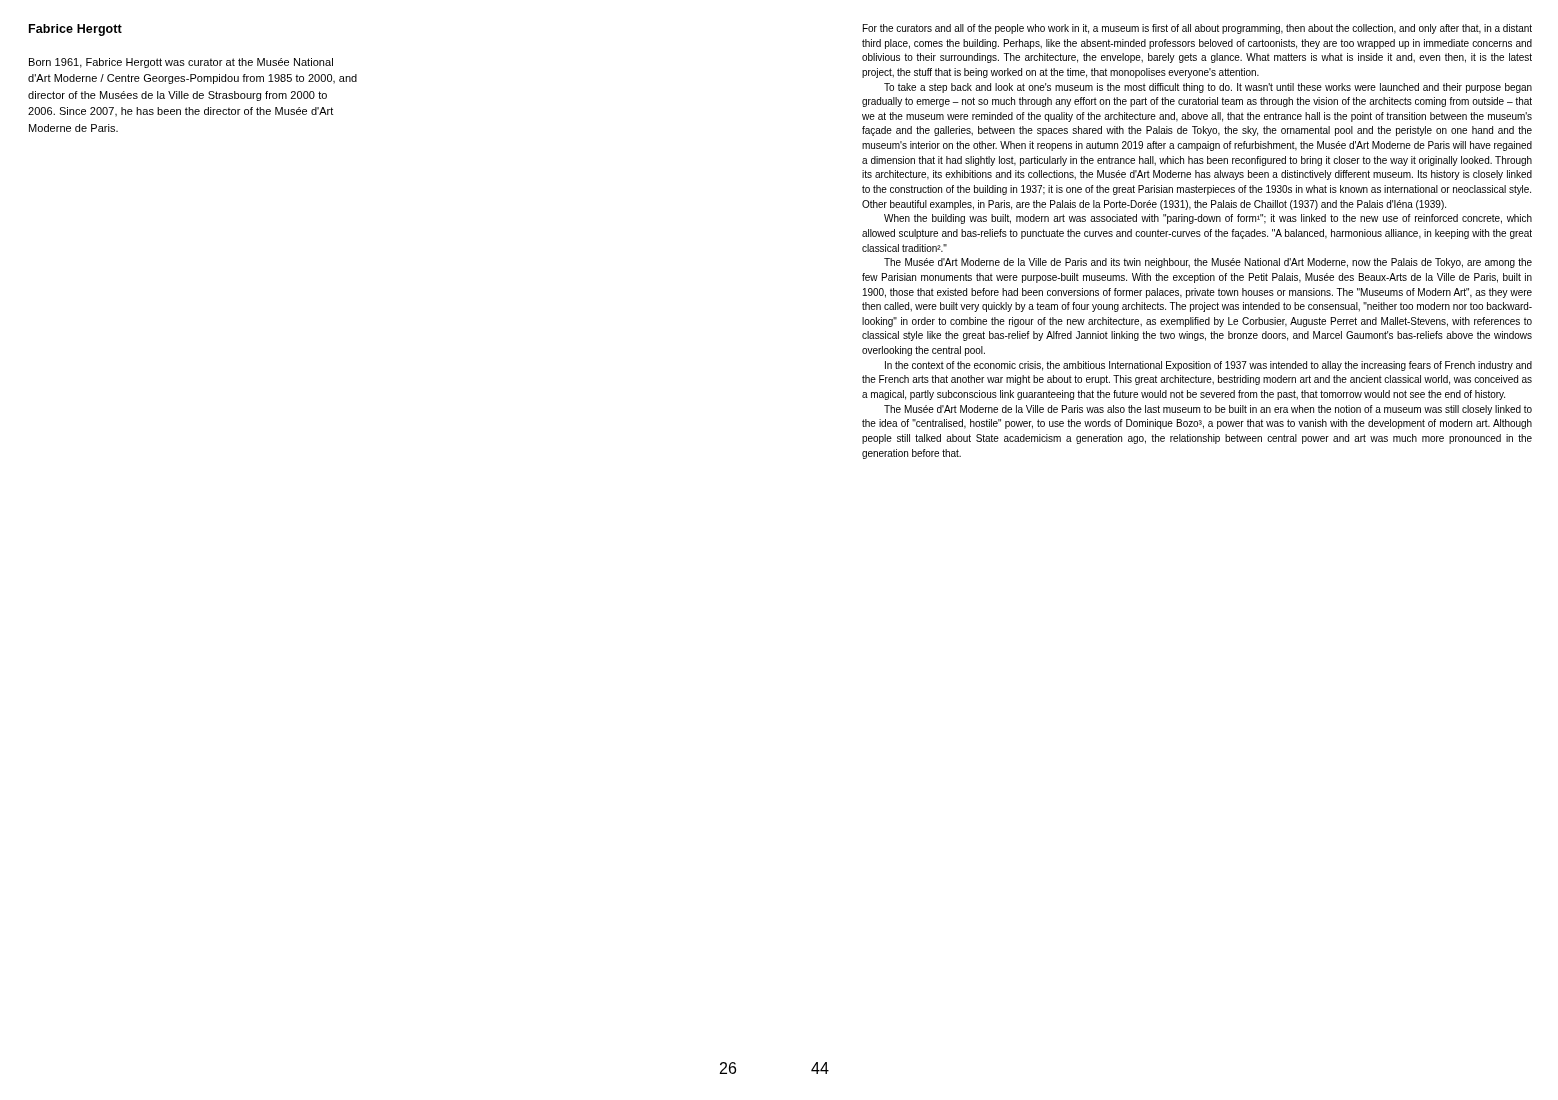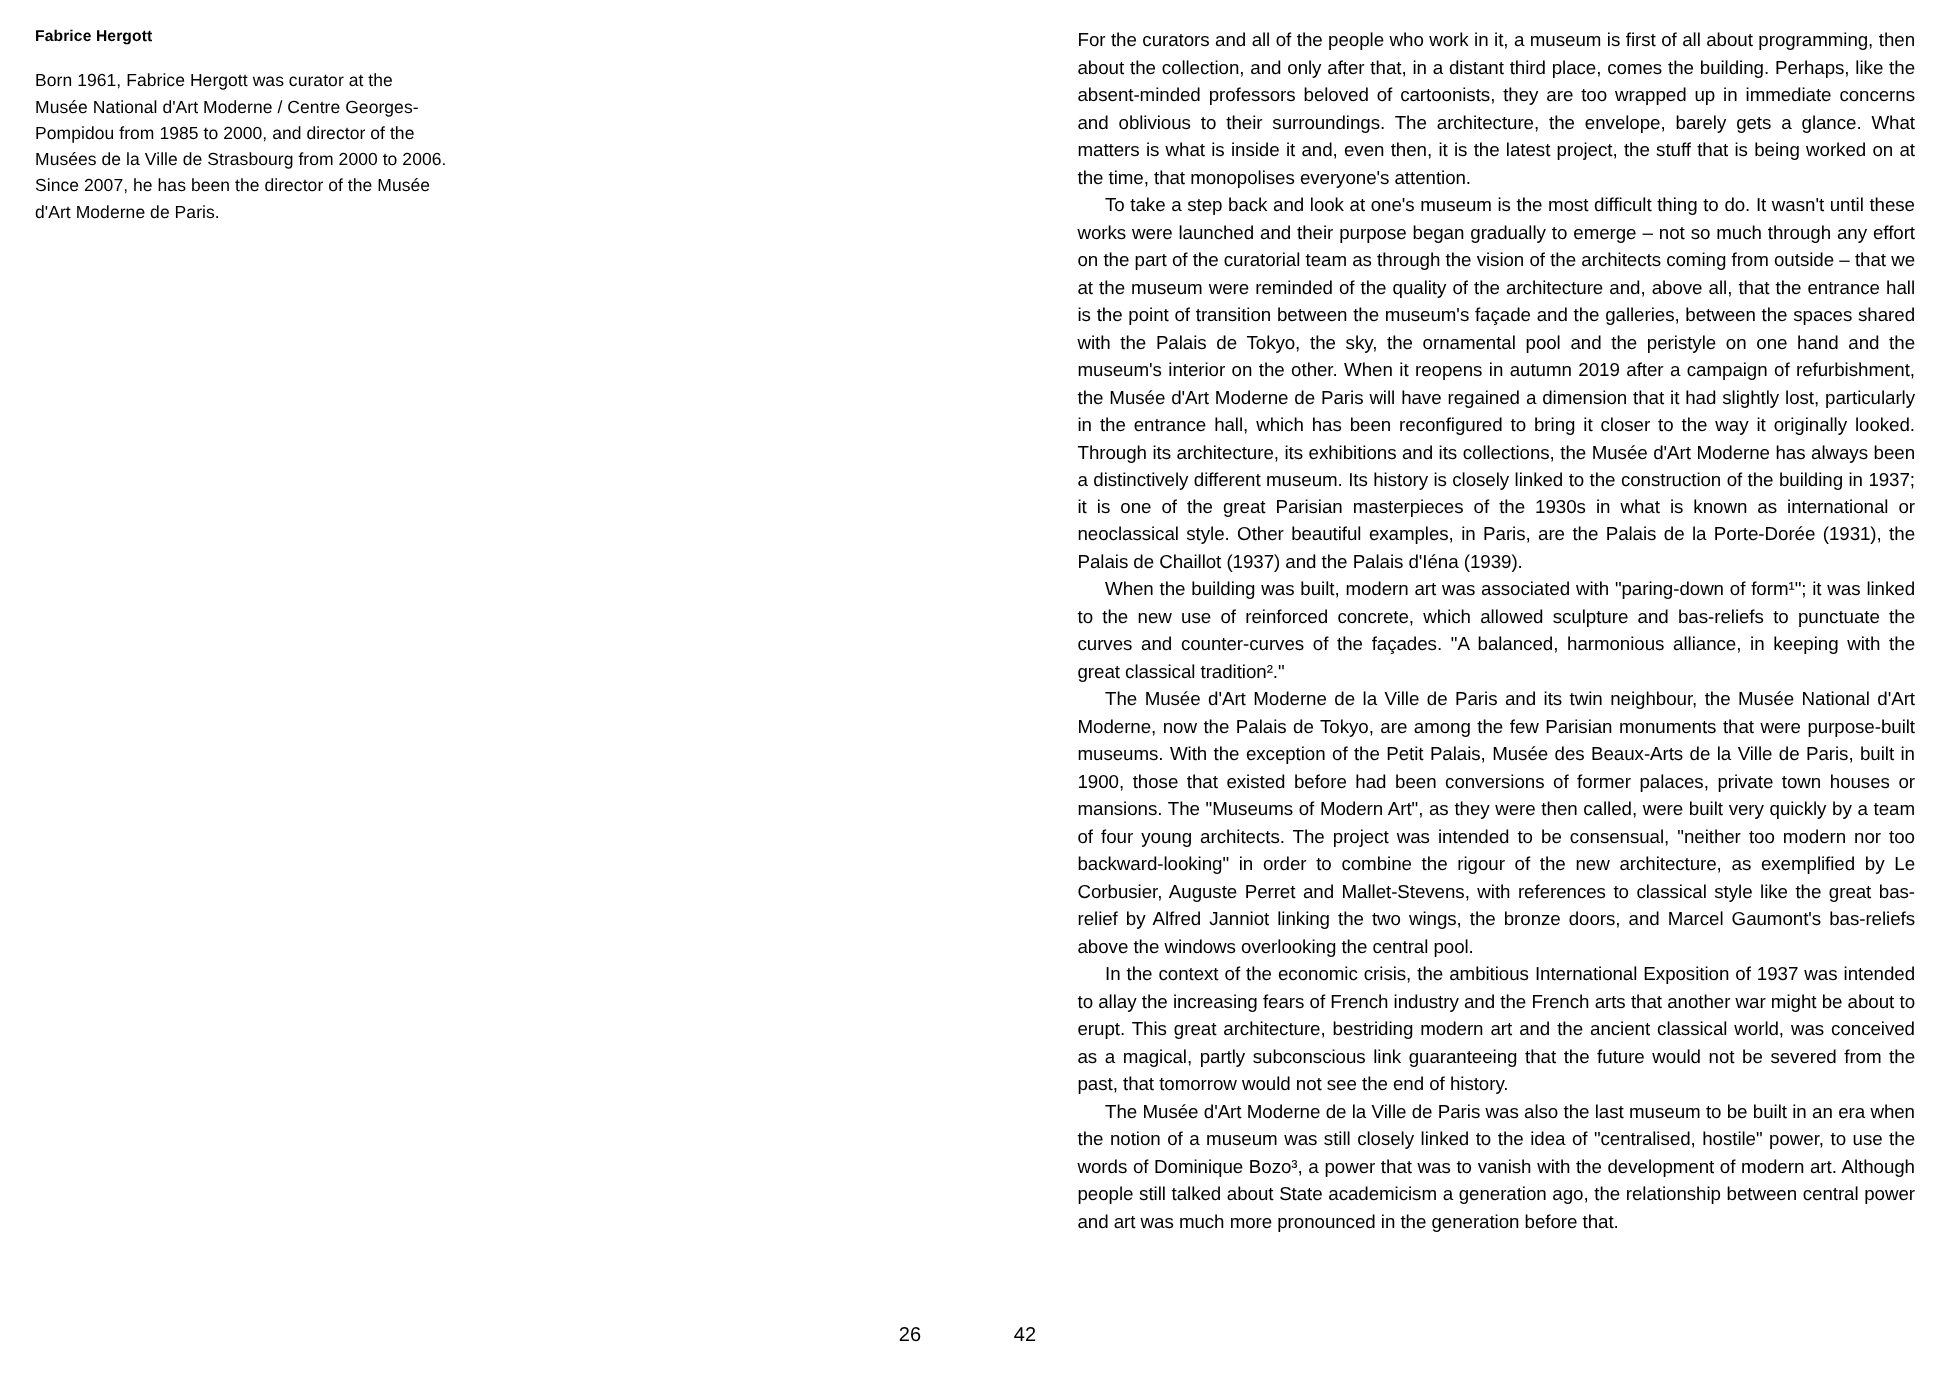--- a/index.html
+++ b/index.html
@@ -29,42 +29,42 @@
     width: 330px;
   }
   .bio-name {
     font-size: 12.5px;
     font-weight: bold;
     line-height: 1.25;
     letter-spacing: 0.1px;
     margin: 0 0 16px 0;
   }
   .bio-text {
-    font-size: 14px;
+    font-size: 11px;
     line-height: 1.5;
     letter-spacing: 0.05px;
     margin: 0;
   }
 
   
   .right-col {
     position: absolute;
     left: 862px;
     top: 22px;
     width: 670px;
   }
   .essay-title {
     font-size: 15px;
     font-weight: bold;
     line-height: 1.3;
     margin: 0 0 20px 0;
     letter-spacing: 0.1px;
   }
   .essay-body p {
-    font-size: 15px;
+    font-size: 10px;
     line-height: 1.465;
     margin: 0;
     text-align: justify;
     letter-spacing: -0.05px;
     hyphens: manual;
   }
   .essay-body p.indent {
     text-indent: 22px;
   }
 
@@ -93,15 +93,15 @@
       <p>For the curators and all of the people who work in it, a museum is first of all about programming, then about the collection, and only after that, in a distant third place, comes the building. Perhaps, like the absent-minded professors beloved of cartoonists, they are too wrapped up in immediate concerns and oblivious to their surroundings. The architecture, the envelope, barely gets a glance. What matters is what is inside it and, even then, it is the latest project, the stuff that is being worked on at the time, that monopolises everyone's attention.</p>
       <p class="indent">To take a step back and look at one's museum is the most difficult thing to do. It wasn't until these works were launched and their purpose began gradually to emerge – not so much through any effort on the part of the curatorial team as through the vision of the architects coming from outside – that we at the museum were reminded of the quality of the architecture and, above all, that the entrance hall is the point of transition between the museum's façade and the galleries, between the spaces shared with the Palais de Tokyo, the sky, the ornamental pool and the peristyle on one hand and the museum's interior on the other. When it reopens in autumn 2019 after a campaign of refurbishment, the Musée d'Art Moderne de Paris will have regained a dimension that it had slightly lost, particularly in the entrance hall, which has been reconfigured to bring it closer to the way it originally looked. Through its architecture, its exhibitions and its collections, the Musée d'Art Moderne has always been a distinctively different museum. Its history is closely linked to the construction of the building in 1937; it is one of the great Parisian masterpieces of the 1930s in what is known as international or neoclassical style. Other beautiful examples, in Paris, are the Palais de la Porte-Dorée (1931), the Palais de Chaillot (1937) and the Palais d'Iéna (1939).</p>
       <p class="indent">When the building was built, modern art was associated with "paring-down of form¹"; it was linked to the new use of reinforced concrete, which allowed sculpture and bas-reliefs to punctuate the curves and counter-curves of the façades. "A balanced, harmonious alliance, in keeping with the great classical tradition²."</p>
       <p class="indent">The Musée d'Art Moderne de la Ville de Paris and its twin neighbour, the Musée National d'Art Moderne, now the Palais de Tokyo, are among the few Parisian monuments that were purpose-built museums. With the exception of the Petit Palais, Musée des Beaux-Arts de la Ville de Paris, built in 1900, those that existed before had been conversions of former palaces, private town houses or mansions. The "Museums of Modern Art", as they were then called, were built very quickly by a team of four young architects. The project was intended to be consensual, "neither too modern nor too backward-looking" in order to combine the rigour of the new architecture, as exemplified by Le Corbusier, Auguste Perret and Mallet-Stevens, with references to classical style like the great bas-relief by Alfred Janniot linking the two wings, the bronze doors, and Marcel Gaumont's bas-reliefs above the windows overlooking the central pool.</p>
       <p class="indent">In the context of the economic crisis, the ambitious International Exposition of 1937 was intended to allay the increasing fears of French industry and the French arts that another war might be about to erupt. This great architecture, bestriding modern art and the ancient classical world, was conceived as a magical, partly subconscious link guaranteeing that the future would not be severed from the past, that tomorrow would not see the end of history.</p>
       <p class="indent">The Musée d'Art Moderne de la Ville de Paris was also the last museum to be built in an era when the notion of a museum was still closely linked to the idea of "centralised, hostile" power, to use the words of Dominique Bozo³, a power that was to vanish with the development of modern art. Although people still talked about State academicism a generation ago, the relationship between central power and art was much more pronounced in the generation before that.</p>
     </div>
   </div>
 
   <div class="folio folio-left">26</div>
-  <div class="folio folio-right">42</div>
+  <div class="folio folio-right">44</div>
 
 </div>
 
 </body></html>

